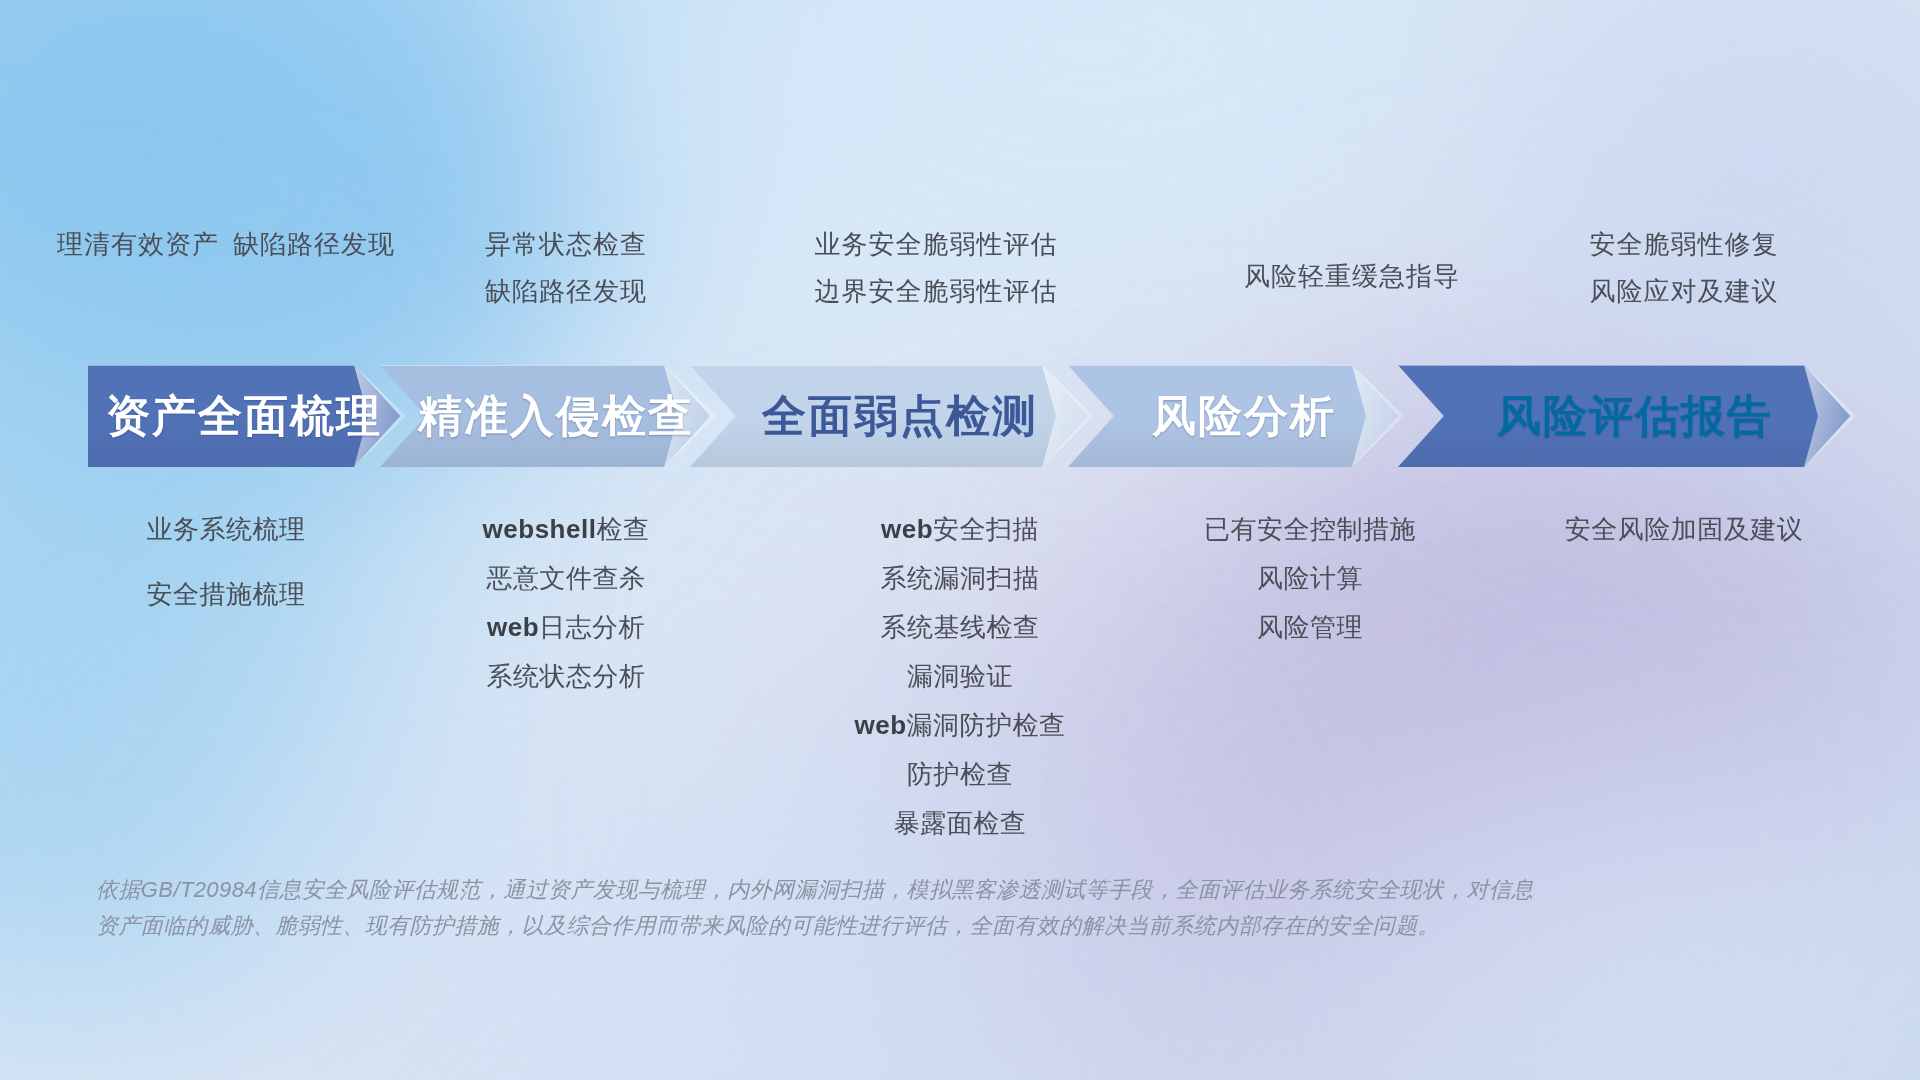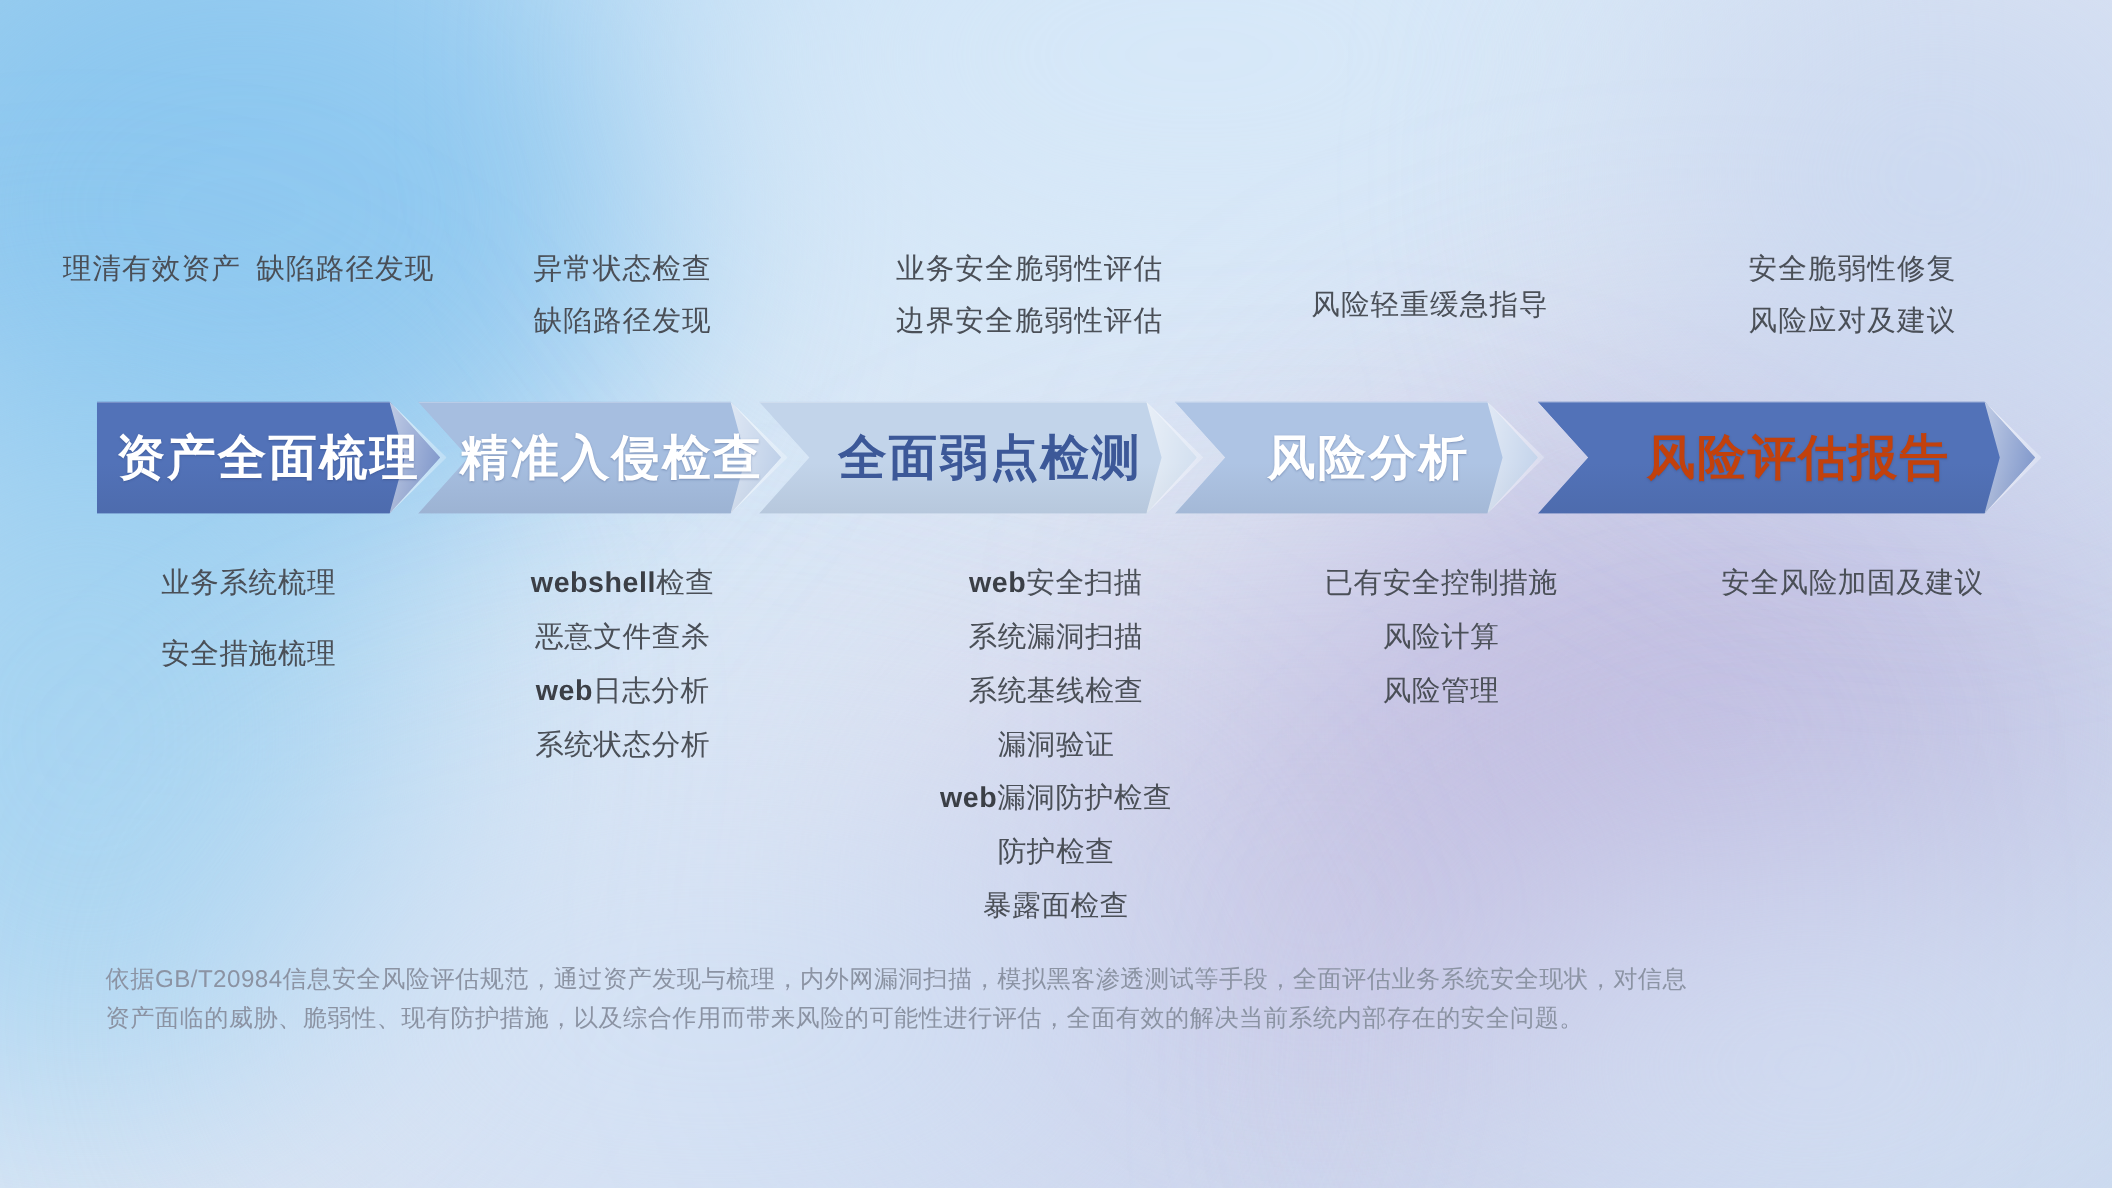--- a/index.html
+++ b/index.html
@@ -60,21 +60,21 @@
     font-size:26px;color:#4a4f57;line-height:49px;white-space:nowrap;
     letter-spacing:.5px;
   }
   .bot-col .item b{font-weight:bold;color:#3b3f46;}
 
   
   .footer{
     position:absolute;left:96px;top:872px;width:1560px;
     font-size:22px;line-height:36px;color:#8b93a3;letter-spacing:.4px;
   }
-  .footer p{margin:0;}
+  .footer p{margin:0;font-style:italic;}
 </style>
 </head>
 <body>
 
 <div id="bg" style="background: linear-gradient(145deg, rgb(169, 212, 240) 0%, rgb(195, 224, 246) 14%, rgb(216, 232, 247) 34%, rgb(223, 230, 244) 52%, rgb(214, 223, 242) 70%, rgb(207, 220, 240) 86%, rgb(201, 217, 238) 100%);">
     <div class="blob" style="left: -160px; top: -120px; width: 760px; height: 620px; background: rgba(126, 192, 238, 0.75); filter: blur(110px);"></div>
     <div class="blob" style="left: -230px; top: 330px; width: 620px; height: 680px; background: rgba(150, 205, 240, 0.7); filter: blur(120px);"></div>
     <div class="blob" style="left: 640px; top: -210px; width: 900px; height: 520px; background: rgba(214, 232, 248, 0.85); filter: blur(130px);"></div>
     <div class="blob" style="left: 1180px; top: 380px; width: 760px; height: 560px; background: rgba(178, 166, 214, 0.55); filter: blur(140px);"></div>
     <div class="blob" style="left: 820px; top: 560px; width: 760px; height: 520px; background: rgba(190, 178, 220, 0.42); filter: blur(150px);"></div>
@@ -97,21 +97,21 @@
           <div class="line">缺陷路径发现</div>
         </div>
       </div>
       <div class="top-col" style="position: absolute; left: 0px; top: 0px; width: 100%; transform: none;">
         <div style="position: absolute; left: 936px; top: 0px; transform: translateX(-50%); display: flex; flex-direction: column; align-items: center; gap: 14px;">
           <div class="line">业务安全脆弱性评估</div>
           <div class="line">边界安全脆弱性评估</div>
         </div>
       </div>
       <div class="top-col" style="position: absolute; left: 0px; top: 32px; width: 100%; transform: none;">
-        <div style="position: absolute; left: 1300px; top: 0px; transform: translateX(-50%); display: flex; flex-direction: column; align-items: center; gap: 14px;">
+        <div style="position: absolute; left: 1352px; top: 0px; transform: translateX(-50%); display: flex; flex-direction: column; align-items: center; gap: 14px;">
           <div class="line">风险轻重缓急指导</div>
         </div>
       </div>
       <div class="top-col" style="position: absolute; left: 0px; top: 0px; width: 100%; transform: none;">
         <div style="position: absolute; left: 1684px; top: 0px; transform: translateX(-50%); display: flex; flex-direction: column; align-items: center; gap: 14px;">
           <div class="line">安全脆弱性修复</div>
           <div class="line">风险应对及建议</div>
         </div>
       </div>
     </div>
@@ -133,21 +133,21 @@
         <div class="lbl" style="color: rgb(60, 88, 152); margin-left: 22px;">全面弱点检测</div>
       </div>
       <div class="chev tip-in" style="left: 1068px; width: 330px; z-index: 7;">
         <div class="shade" style="background: linear-gradient(rgb(174, 196, 228) 0%, rgb(174, 196, 228) 55%, rgba(0, 0, 0, 0.06) 100%), rgb(174, 196, 228); box-shadow: rgba(255, 255, 255, 0.45) 0px 1px 0px inset;"></div>
         <div class="edge"></div>
         <div class="lbl" style="color: rgb(255, 255, 255); text-shadow: rgba(40, 60, 110, 0.35) 0px 1px 2px; margin-left: 22px;">风险分析</div>
       </div>
       <div class="chev tip-in" style="left: 1398px; width: 452px; z-index: 6;">
         <div class="shade" style="background: linear-gradient(rgb(82, 114, 184) 0%, rgb(82, 114, 184) 55%, rgba(0, 0, 0, 0.06) 100%), rgb(82, 114, 184); box-shadow: rgba(255, 255, 255, 0.45) 0px 1px 0px inset;"></div>
         <div class="edge"></div>
-        <div class="lbl" style="color: #c2410c; text-shadow: rgba(40, 60, 110, 0.35) 0px 1px 2px; margin-left: 22px;">风险评估报告</div>
+        <div class="lbl" style="color: #0369a1; text-shadow: rgba(40, 60, 110, 0.35) 0px 1px 2px; margin-left: 22px;">风险评估报告</div>
       </div>
     </div>
 
   <div class="bot-row" id="bot-row">
       <div class="bot-col" style="left: 226px; transform: translateX(-50%); gap: 16px;">
         <div class="item">业务系统梳理</div>
         <div class="item">安全措施梳理</div>
       </div>
       <div class="bot-col" style="left: 566px; transform: translateX(-50%);">
         <div class="item"><b>webshell</b><span>检查</span></div>

